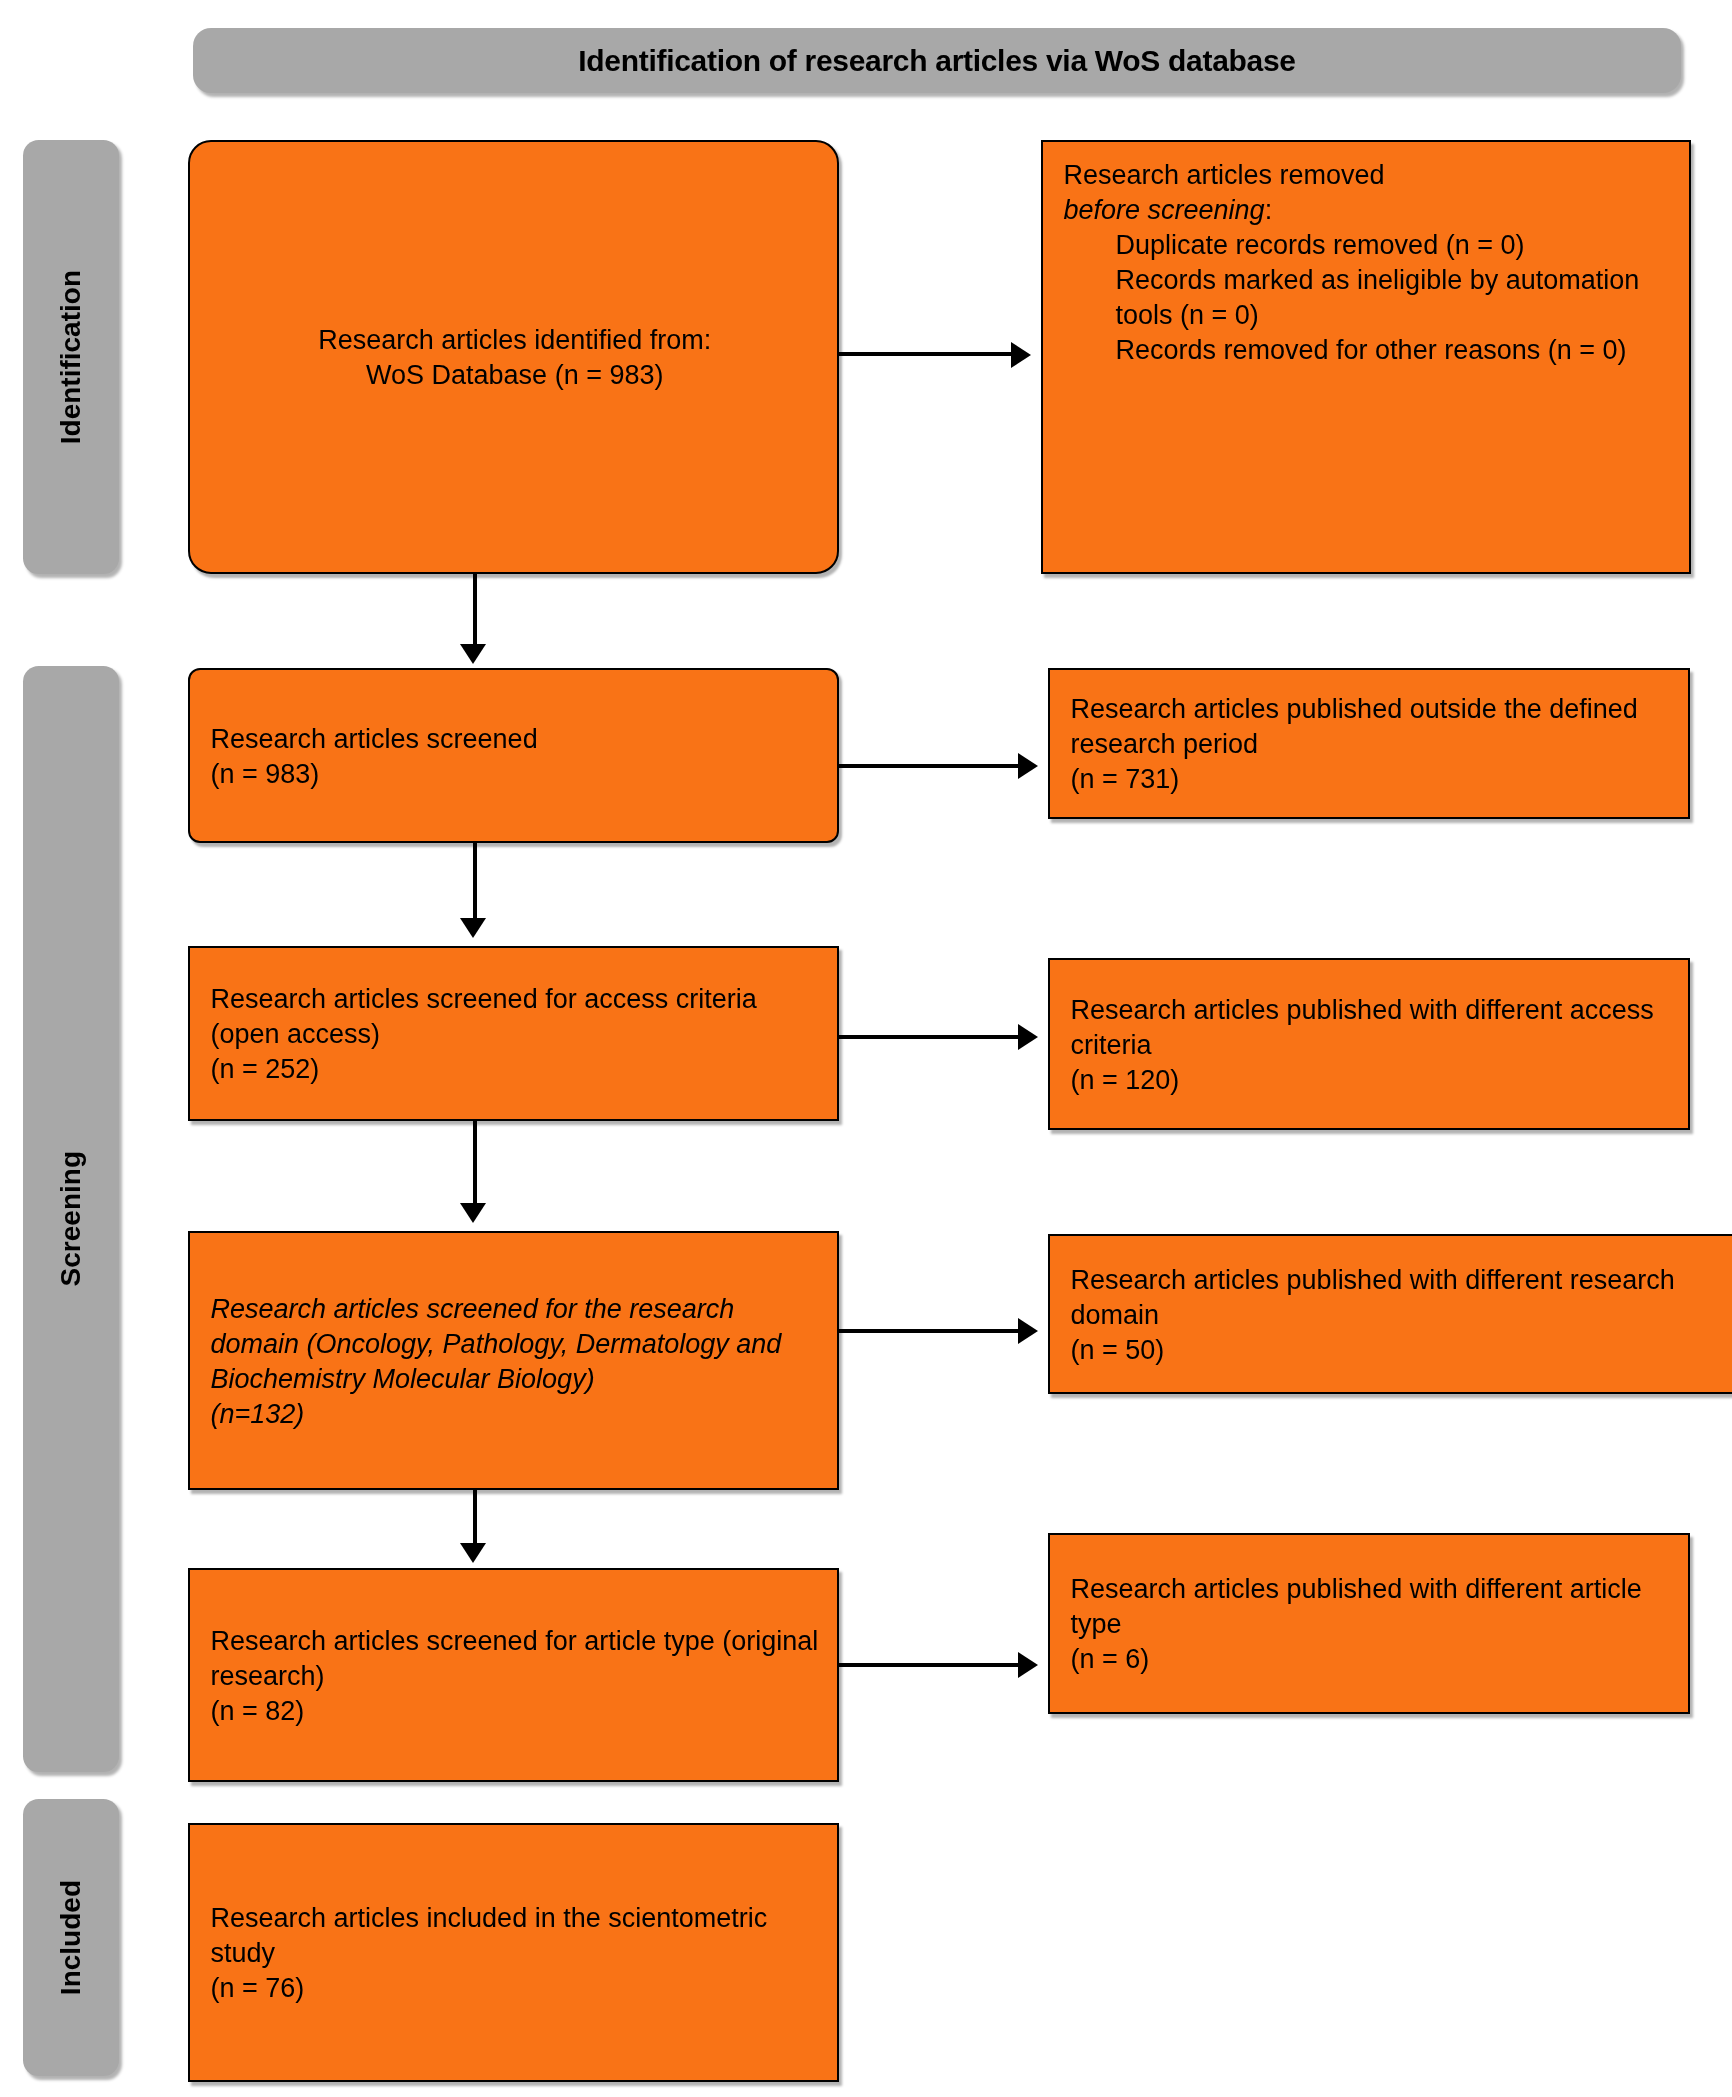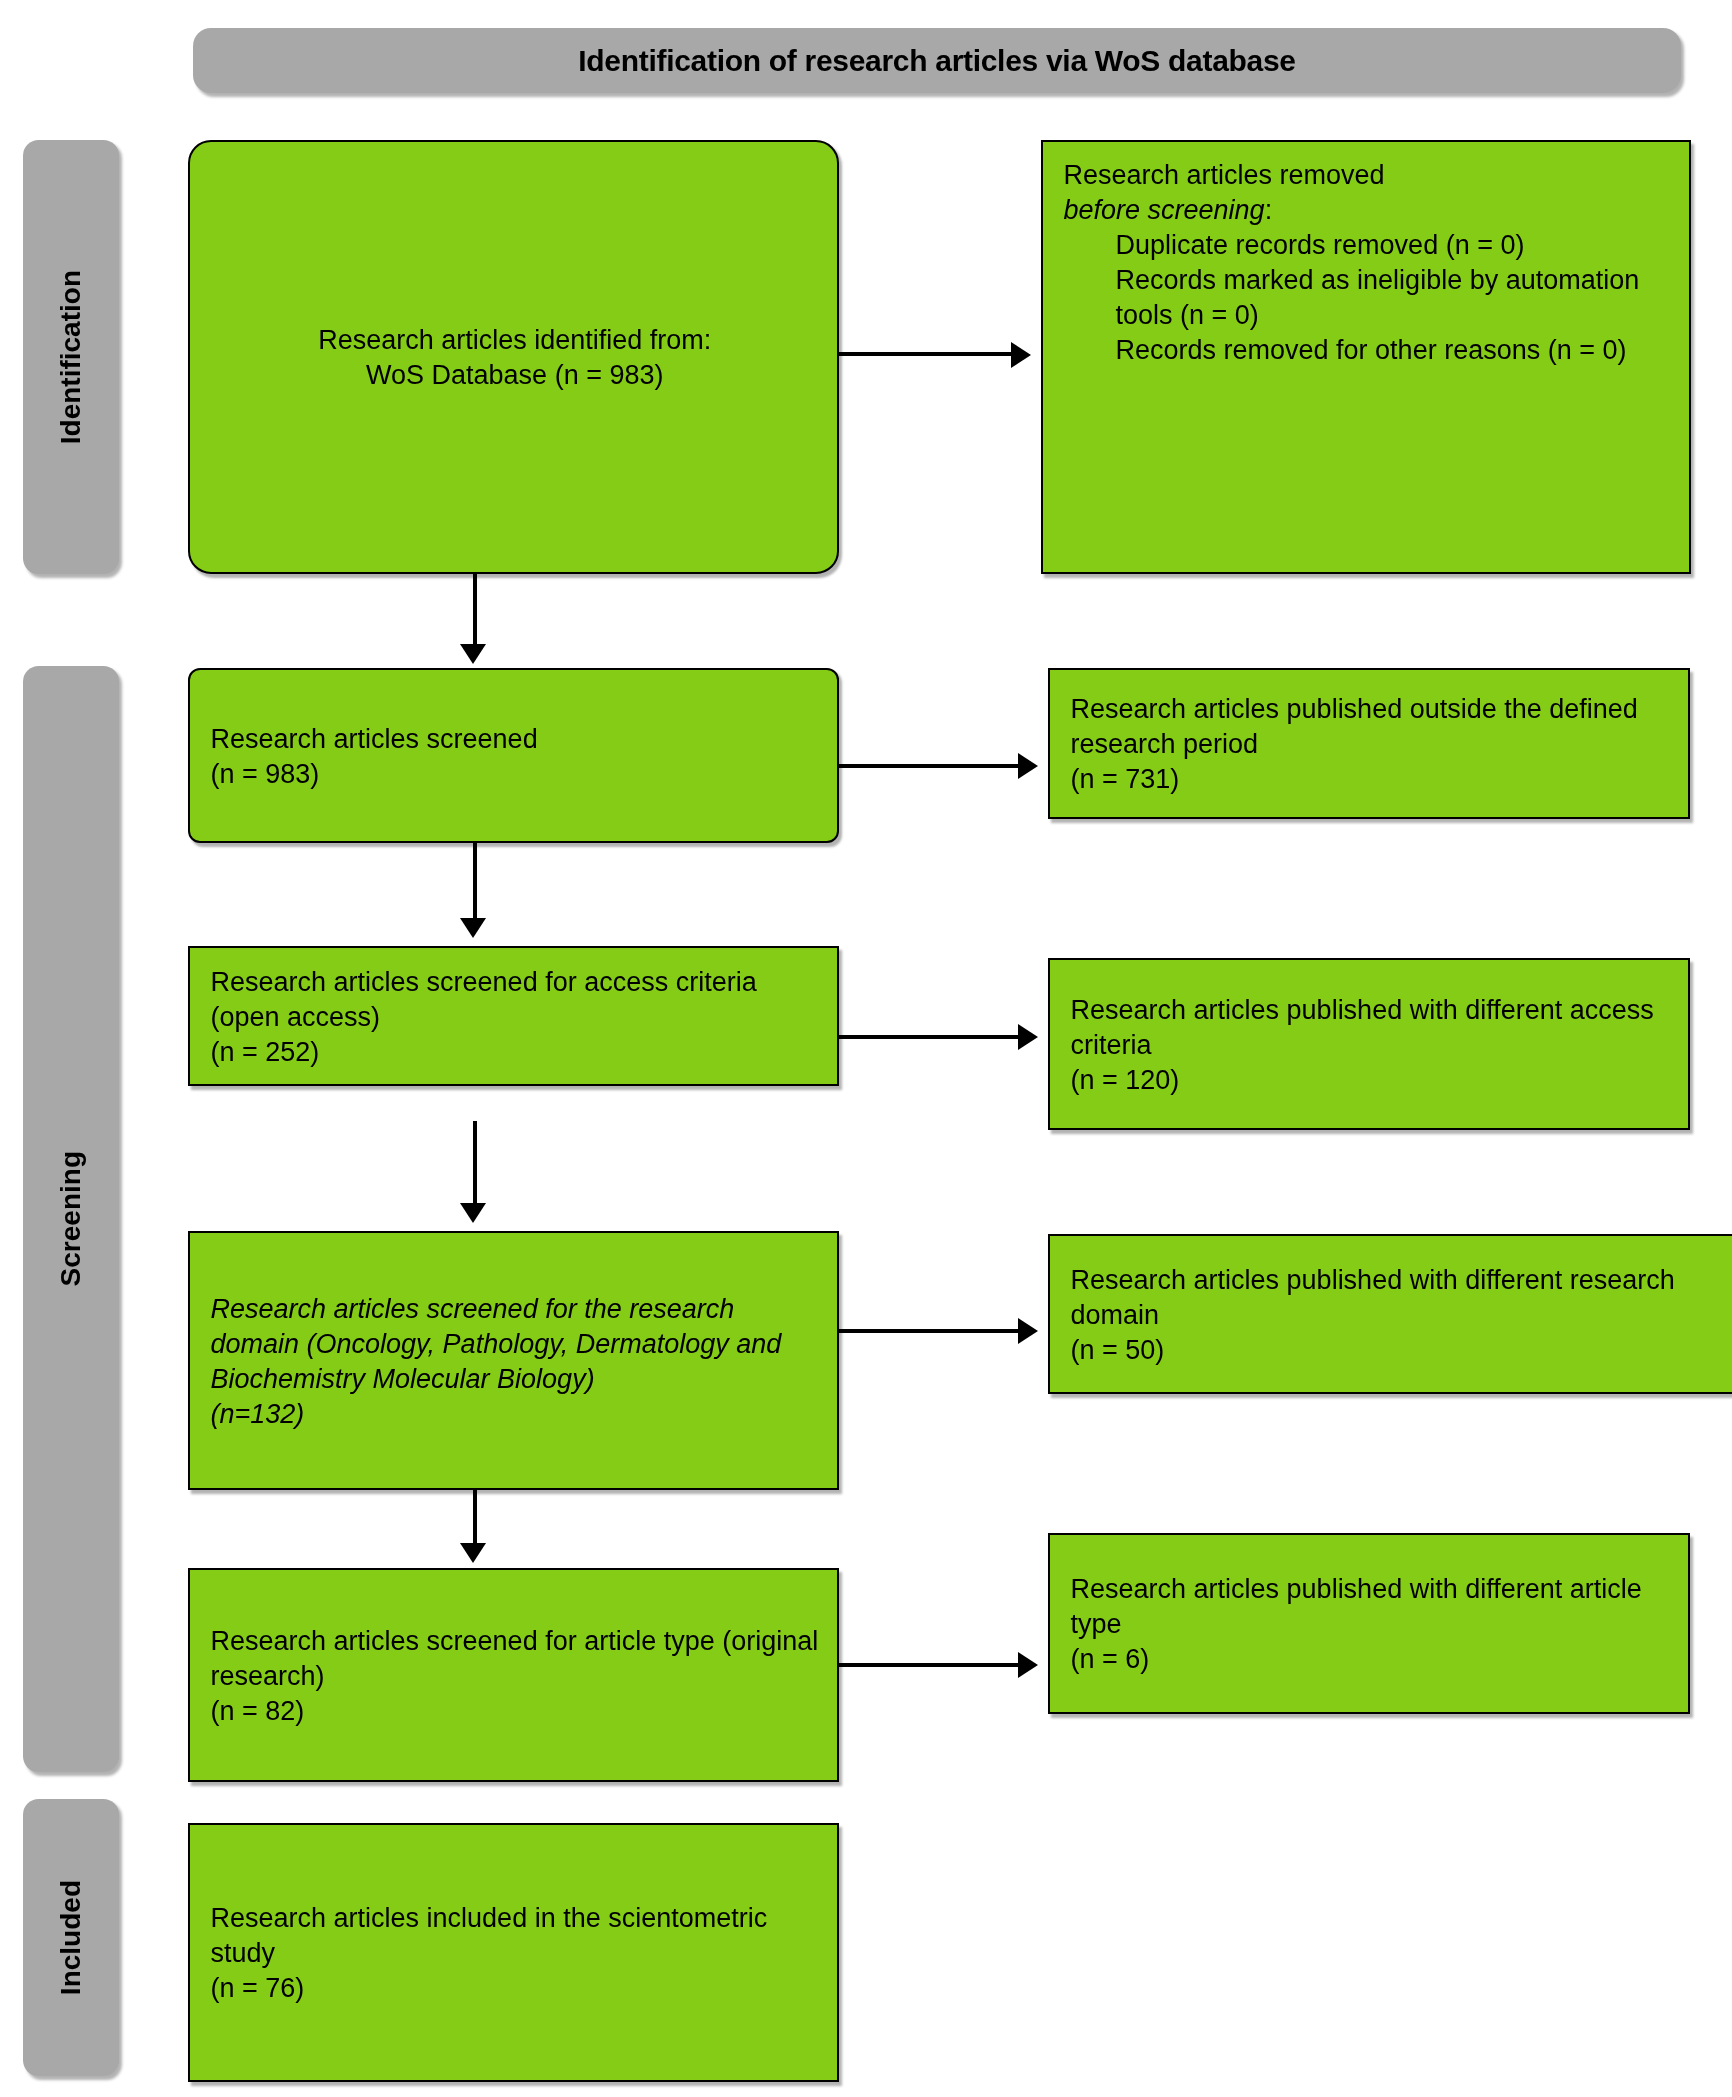--- a/index.html
+++ b/index.html
@@ -31,40 +31,40 @@
   .phase-side .ptxt{
     writing-mode:vertical-rl;transform:rotate(180deg);
     font-size:28px;font-weight:bold;letter-spacing:0px;white-space:nowrap;
   }
   #phase-identification{top:140px;height:434px;}
   #phase-screening{top:666px;height:1106px;}
   #phase-included{top:1799px;height:277px;}
 
   
   .box{
-    position:absolute;background:#84cc16;
+    position:absolute;background:#f97316;
     border:2.4px solid #000;box-sizing:border-box;
     box-shadow:3px 3.6px 2.4px rgba(0,0,0,0.30);
     padding:15.7px 18px 13.3px 20.5px;
   }
   .box .btxt{
     font-size:27px;line-height:1.30;
     display:block;white-space:pre-line;
   }
   .box.v-center{display:flex;align-items:center;}
   .box.v-center .btxt{text-align:center;width:100%;}
   .box.v-top{display:block;}
 
   em{font-style:italic;}
   .indent{display:block;padding-left:52px;}
 
   
   #box-identified   {left:188px;top:140px;width:651px;height:434px;border-radius:23px;}
   #box-screened     {left:188px;top:668px;width:651px;height:175px;border-radius:12px;}
-  #box-access       {left:188px;top:946px;width:651px;height:140px;}
+  #box-access       {left:188px;top:946px;width:651px;height:175px;}
   #box-domain       {left:188px;top:1231px;width:651px;height:259px;font-style:italic;}
   #box-articletype  {left:188px;top:1568px;width:651px;height:214px;}
   #box-included     {left:188px;top:1823px;width:651px;height:259px;}
 
   
   #box-removed      {left:1041px;top:140px;width:650px;height:434px;}
   #box-outside      {left:1048px;top:668px;width:642px;height:151px;}
   #box-diffaccess   {left:1048px;top:958px;width:642px;height:172px;}
   #box-diffdomain   {left:1048px;top:1234px;width:726px;height:160px;}
   #box-difftype     {left:1048px;top:1533px;width:642px;height:181px;}

